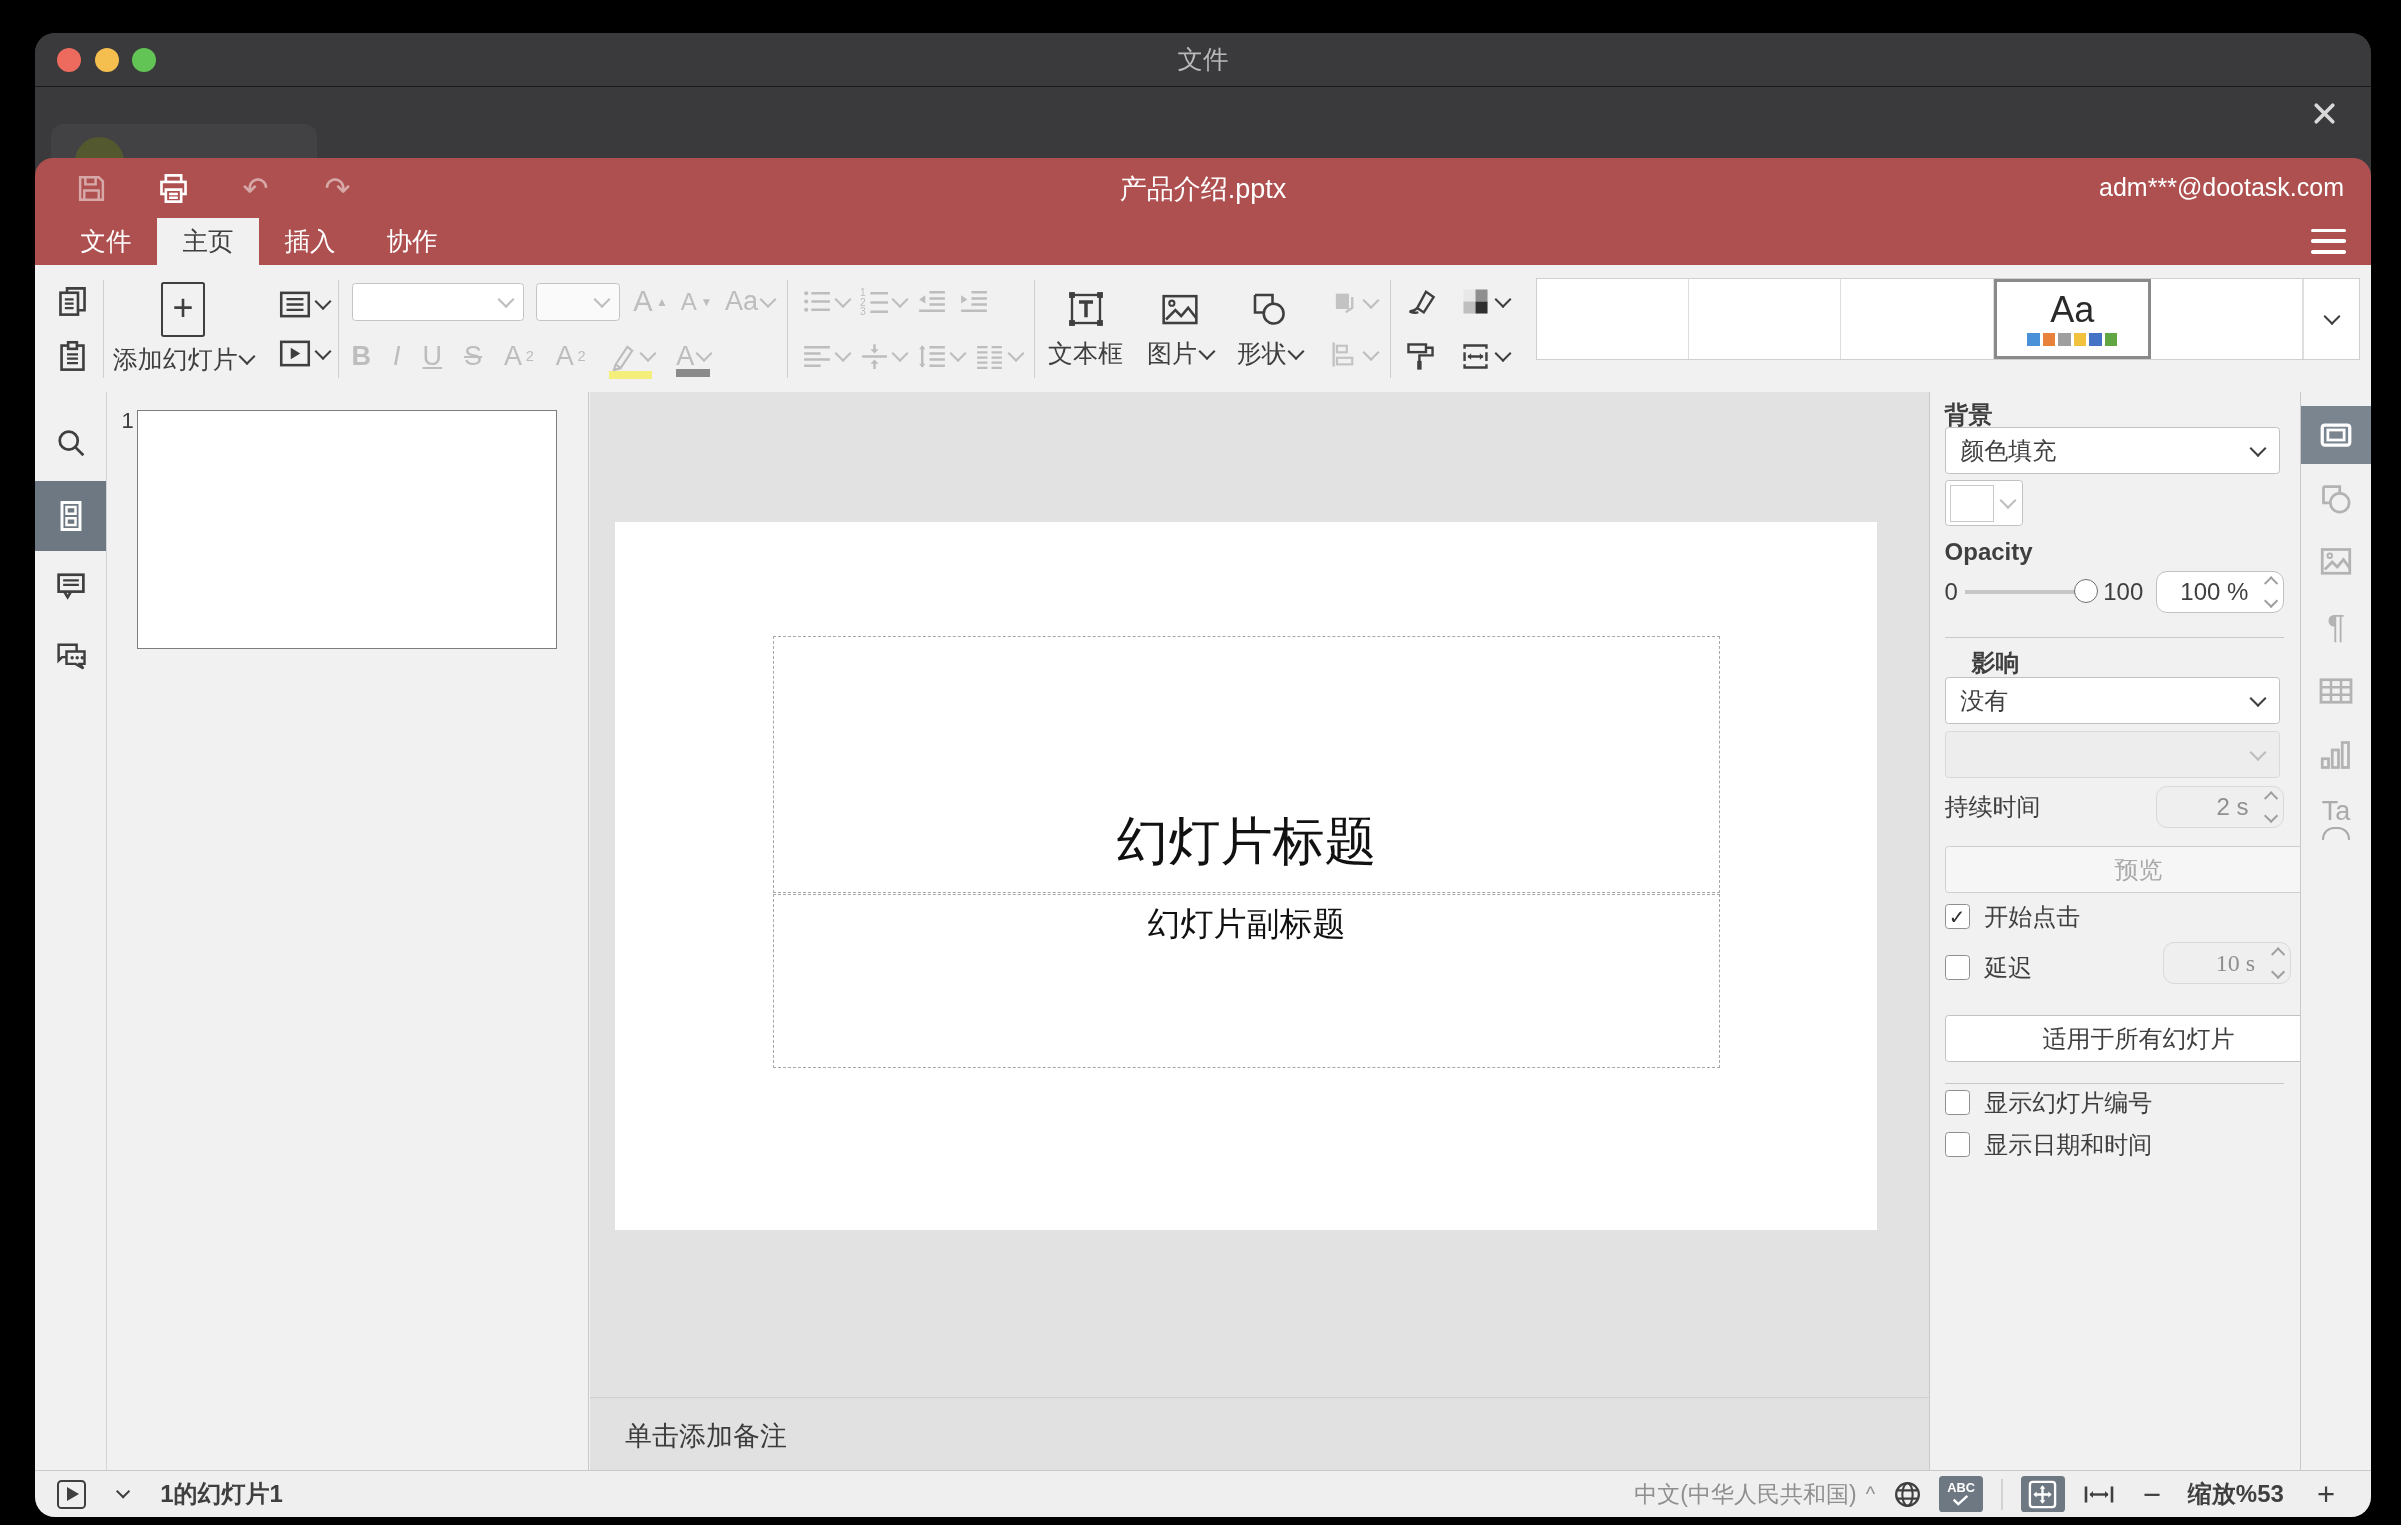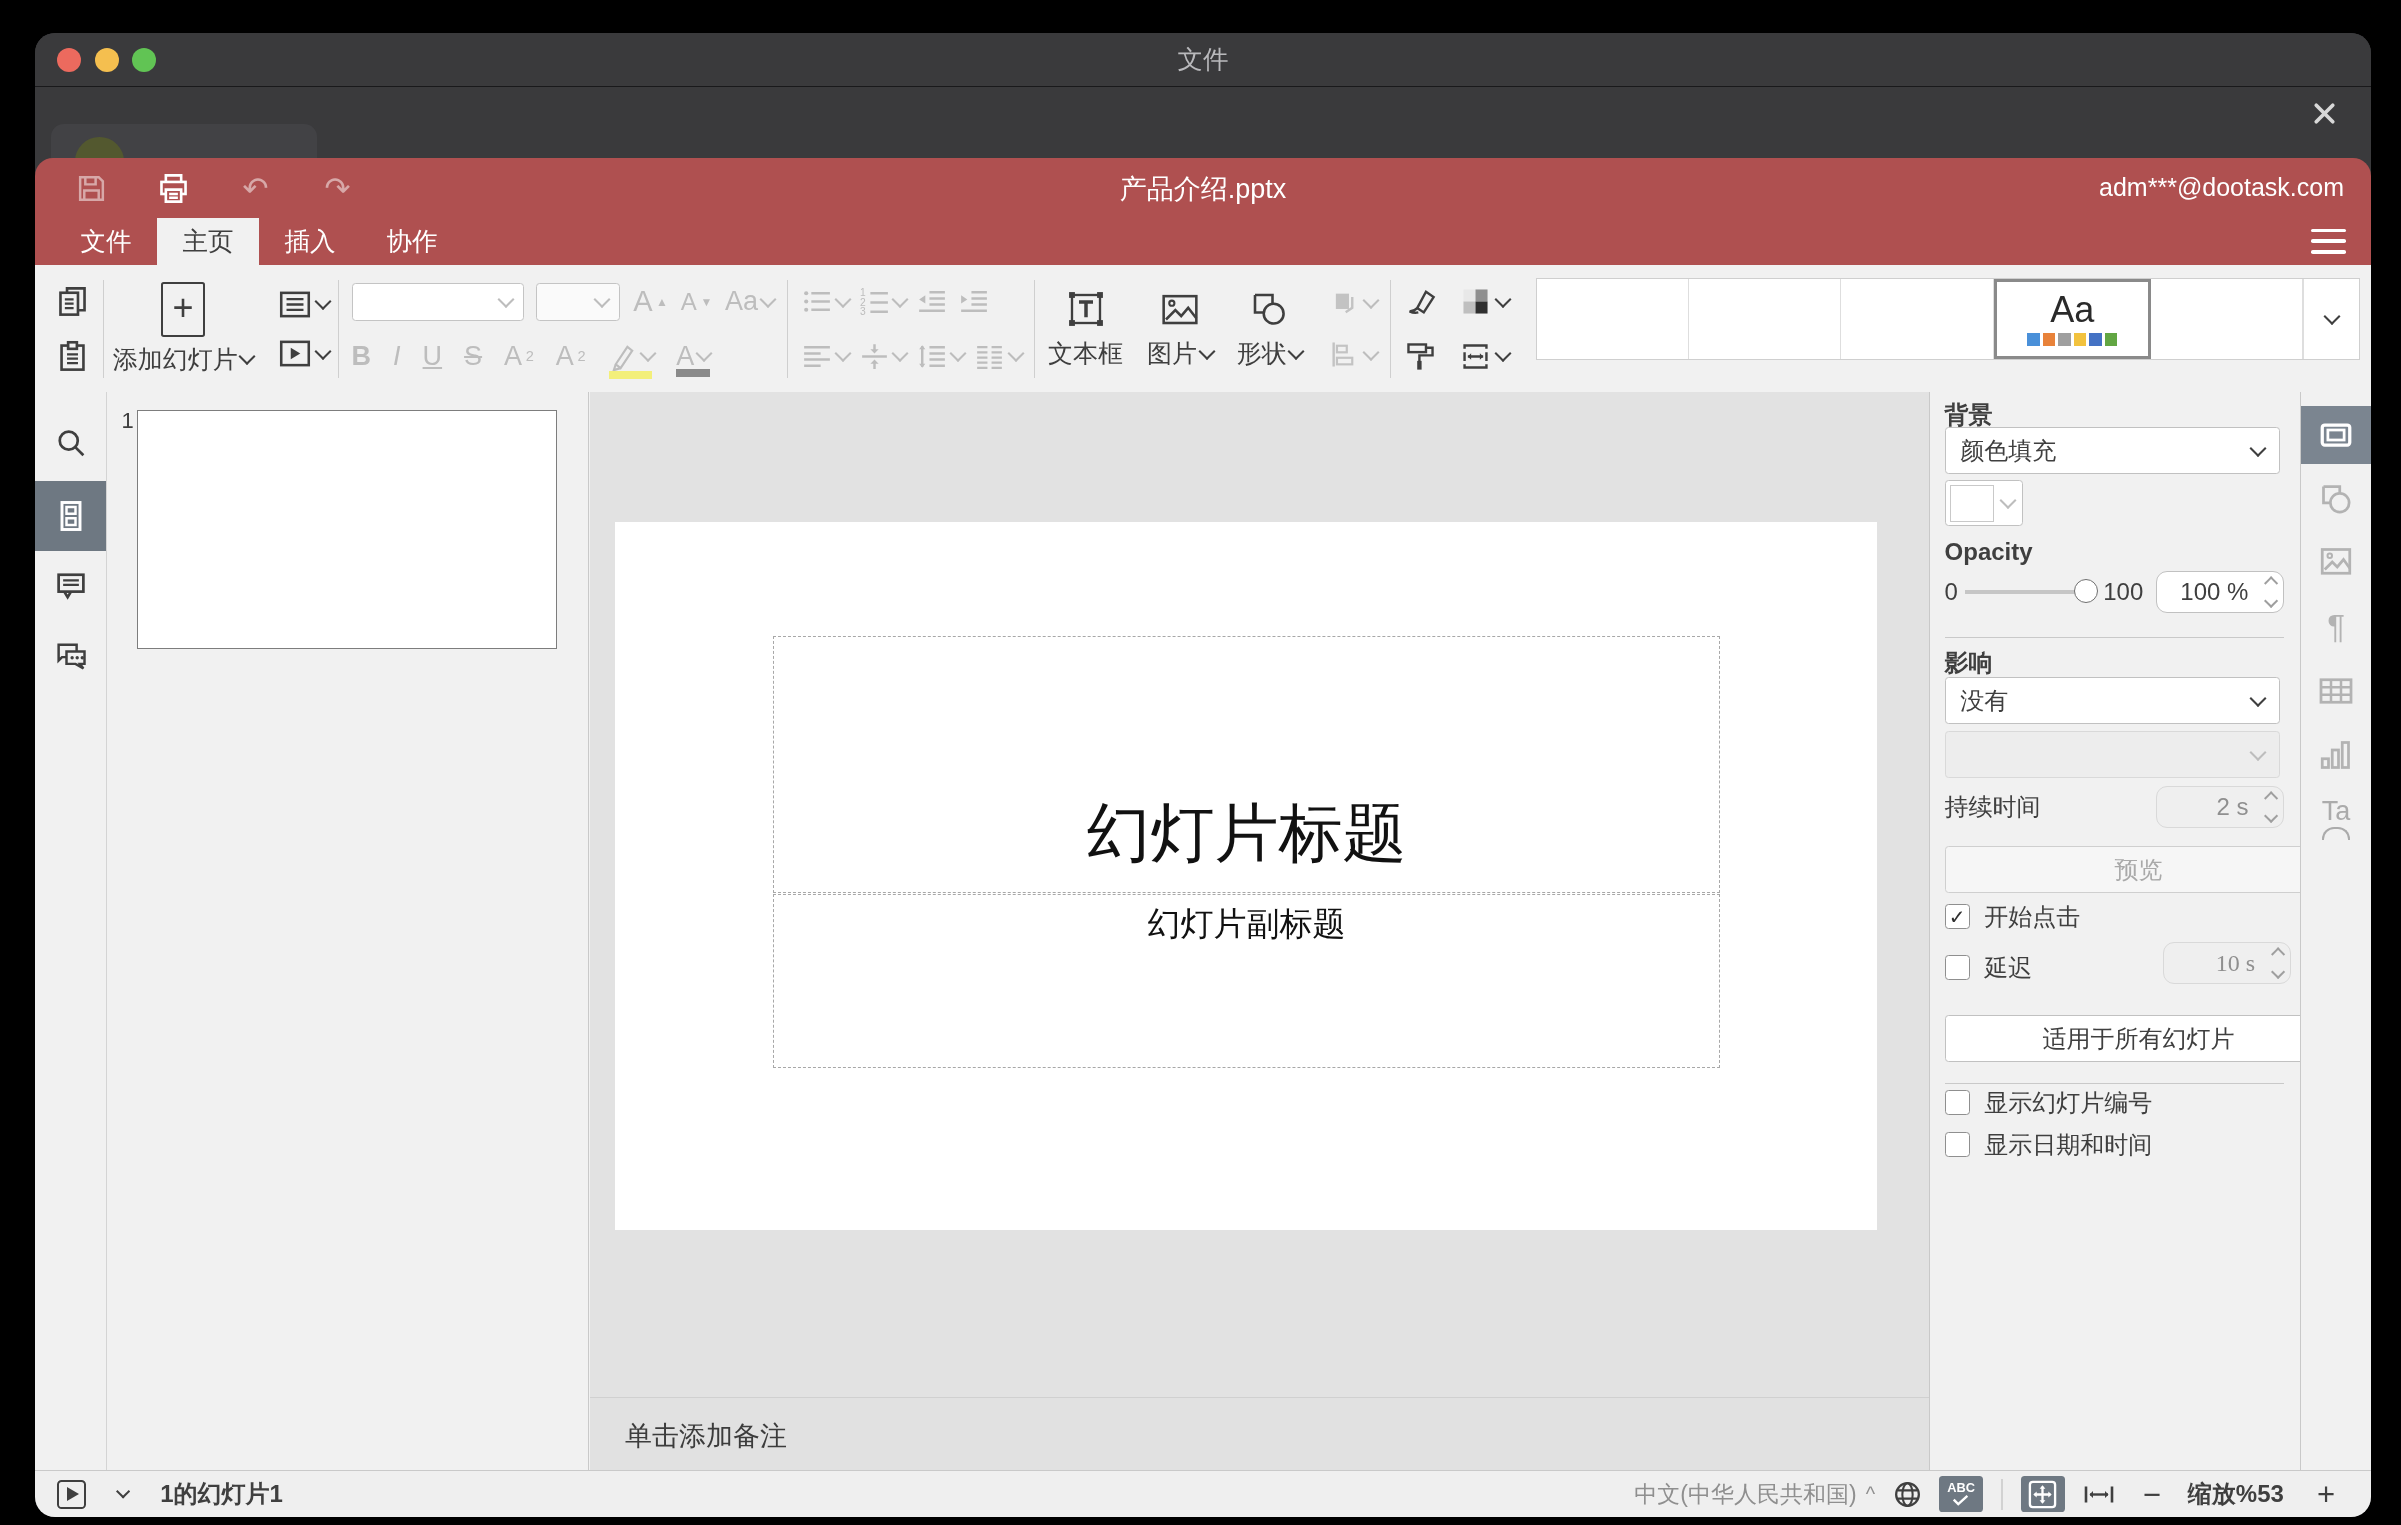--- a/index.html
+++ b/index.html
@@ -64,21 +64,21 @@
   .leftbar{position:absolute;left:0;top:0;bottom:0;width:71px;border-right:0.9px solid #d4d4d4;background:#f1f1f1;}
   .ltile{position:absolute;left:0;width:71px;height:70px;display:flex;align-items:center;justify-content:center;cursor:pointer;}
   .ltile.sel{background:#6e7882;}
   .thumbs{position:absolute;left:72px;top:0;bottom:0;width:481px;background:#f1f1f1;border-right:1.8px solid #c9c9c9;}
   .thumb-num{position:absolute;left:14.6px;top:16.4px;font-size:22px;color:#3f3f3f;}
   .thumb{position:absolute;left:30px;top:18px;width:418px;height:237px;background:#fff;border:1.8px solid #7d7d7d;cursor:pointer;}
   .editor{position:absolute;left:555px;width:1339px;top:0;bottom:0;background:#e2e2e2;}
   .canvas{position:absolute;left:25px;top:130px;width:1262px;height:708px;background:#fff;}
   .ph{position:absolute;border:1.8px dashed #a8a8a8;display:flex;justify-content:center;}
   .ph-title{left:158px;top:114px;width:945px;height:255px;align-items:flex-end;}
-  .ph-title .t{font-size:64px;color:#111;font-weight:500;padding-bottom:14.6px;}
+  .ph-title .t{font-size:52px;color:#111;font-weight:500;padding-bottom:14.6px;}
   .ph-sub{left:158px;top:372px;width:945px;height:172px;align-items:flex-start;}
   .ph-sub .t{font-size:33px;color:#111;padding-top:7.3px;}
   .notes{position:absolute;left:0;right:0;top:1005px;height:74px;background:#e1e1e1;border-top:0.9px solid #d0d0d0;}
   .notes .t{position:absolute;left:35px;top:20px;font-size:27px;color:#3c3c3c;}
   
   .rpanel{position:absolute;left:1894px;width:369px;top:0;bottom:0;background:#f1f1f1;border-left:1.8px solid #c9c9c9;}
   .plabel{position:absolute;left:14.6px;font-size:24px;font-weight:bold;color:#3f3f3f;}
   .ptext{font-size:24px;color:#3f3f3f;}
   .pselect{position:absolute;left:14.6px;width:335px;height:47px;background:#fff;border:0.9px solid #c1c1c1;border-radius:3.6px;
     display:flex;align-items:center;padding:0 14.6px;box-sizing:border-box;cursor:pointer;}
@@ -569,21 +569,21 @@
         <span style="flex:1;"></span>
         <span class="spin en">
           <span class="val">100 %</span>
           <span class="arrows">
                 <span class="mini up"></span>
                 <span class="mini dn"></span>
               </span>
         </span>
       </div>
       <div class="pdivider" style="top:245px;"></div>
-      <div class="plabel" style="top:255px;">影响</div>
+      <div class="plabel" style="top:255px;margin-left:27px;">影响</div>
       <div class="pselect" style="top:285px;">
         <span class="ptext sp">没有</span>
         <span class="chev"></span>
       </div>
       <div class="pselect dis" style="top:339px;">
         <span class="sp"></span>
         <span class="chev g"></span>
       </div>
       <div class="ptext" style="position:absolute;left:14.6px;top:394px;line-height:42px;">持续时间</div>
       <div class="spin" style="position:absolute;right:14.6px;top:394px;">

